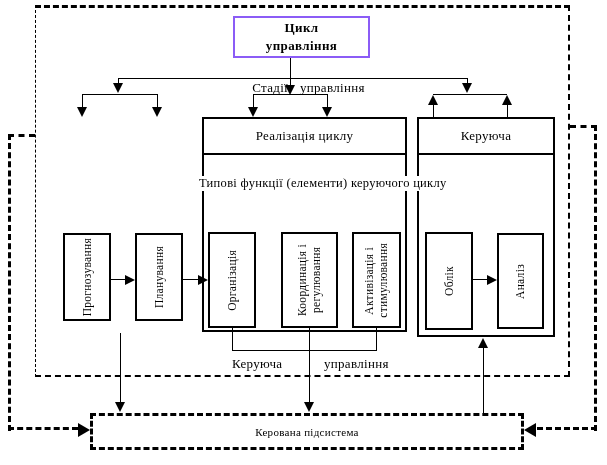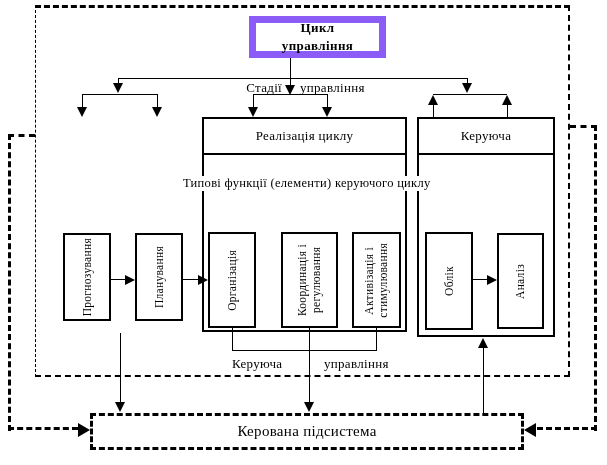--- a/index.html
+++ b/index.html
@@ -1,43 +1,43 @@
 <!DOCTYPE html>
 <html><head>
 <meta charset="utf-8">
 <style>
   html,body{margin:0;padding:0;background:#fff;}
   #stage{
     position:relative;width:607px;height:465px;background:#ffffff;
     font-family:"Liberation Serif","DejaVu Serif",serif;color:#000;overflow:hidden;
   }
-  .box{position:absolute;border:7px solid #8b5cf6;background:#fff;box-sizing:border-box;margin-left:16px;}
+  .box{position:absolute;border:2px solid #8b5cf6;background:#fff;box-sizing:border-box;}
   .hline{position:absolute;height:1px;background:#000;z-index:3;}
   .vline{position:absolute;width:1px;background:#000;z-index:3;}
   .arr{position:absolute;width:0;height:0;z-index:4;}
   .arr.down{border-left:5px solid transparent;border-right:5px solid transparent;border-top:10px solid #000;}
   .arr.up{border-left:5px solid transparent;border-right:5px solid transparent;border-bottom:10px solid #000;}
   .arr.right{border-top:5px solid transparent;border-bottom:5px solid transparent;border-left:10px solid #000;}
   .arr.left{border-top:5px solid transparent;border-bottom:5px solid transparent;border-right:10px solid #000;}
   .arr.big.right{border-top-width:7px;border-bottom-width:7px;border-left-width:12px;}
   .arr.big.left{border-top-width:7px;border-bottom-width:7px;border-right-width:12px;}
   .dashseg{position:absolute;box-sizing:border-box;z-index:2;}
   .lbl{position:absolute;font-size:13px;letter-spacing:0.3px;white-space:nowrap;z-index:5;}
   .prelines{white-space:pre-line;}
   .colbox{position:absolute;border:2px solid #000;background:#fff;box-sizing:border-box;z-index:1;}
   .colhdr{box-sizing:border-box;height:36px;border-bottom:2px solid #000;display:flex;align-items:center;justify-content:center;text-align:center;font-size:13px;line-height:1.22;letter-spacing:0.3px;padding:1px 2px;}
   .vbox{position:absolute;border:2px solid #000;background:#fff;box-sizing:border-box;display:flex;align-items:center;justify-content:center;z-index:2;}
   .vtext{writing-mode:vertical-rl;transform:rotate(180deg);font-size:11.5px;line-height:1.25;letter-spacing:0.3px;text-align:center;white-space:pre-line;}
   #outer-rect{position:absolute;left:35px;top:5px;width:535px;height:372px;box-sizing:border-box;
     border-style:dashed;border-color:#000;border-top-width:3px;border-right-width:2px;border-bottom-width:2px;border-left-width:1px;z-index:0;}
   #title-box{left:233px;top:16px;width:137px;height:42px;display:flex;align-items:center;justify-content:center;
     text-align:center;font-weight:bold;font-size:13px;line-height:1.35;letter-spacing:0.4px;z-index:2;}
-  #functions-caption{left:180px;top:176px;background:#fff;padding:0 3px;font-size:12.5px;z-index:6;}
+  #functions-caption{left:196px;top:176px;background:#fff;padding:0 3px;font-size:12.5px;z-index:6;}
   #managed-box{position:absolute;left:90px;top:413px;width:434px;height:37px;box-sizing:border-box;border:3px dashed #000;
-    display:flex;align-items:center;justify-content:center;font-size:15px;letter-spacing:0.3px;background:#fff;z-index:1;}
+    display:flex;align-items:center;justify-content:center;font-size:11px;letter-spacing:0.3px;background:#fff;z-index:1;}
 </style>
 </head>
 <body>
 
 <div id="stage">
 
   <div id="outer-rect"></div>
 
   <div class="box prelines" id="title-box">Цикл
 управління</div>
@@ -64,21 +64,21 @@
   <div class="arr down" style="left:248px;top:107px;"></div>
   <div class="vline" style="left:327px;top:94px;height:14px;"></div>
   <div class="arr down" style="left:322px;top:107px;"></div>
 
   <div class="hline" style="left:433px;top:94px;width:74px;"></div>
   <div class="vline" style="left:433px;top:105px;height:12px;"></div>
   <div class="arr up" style="left:428px;top:95px;"></div>
   <div class="vline" style="left:507px;top:105px;height:12px;"></div>
   <div class="arr up" style="left:502px;top:95px;"></div>
 
-  <span class="lbl" style="left:230px;top:80px;width:52px;text-align:right;">Стадії</span>
+  <span class="lbl" style="left:236px;top:80px;width:52px;text-align:right;">Стадії</span>
   <span class="lbl" style="left:300px;top:80px;">управління</span>
 
   <div class="colbox" style="left:202px;top:117px;width:205px;height:215px;">
     <div class="colhdr">Реалізація циклу</div>
   </div>
   <div class="colbox" style="left:417px;top:117px;width:138px;height:220px;">
     <div class="colhdr">Керуюча</div>
   </div>
 
   <span class="lbl" id="functions-caption">Типові функції (елементи) керуючого циклу</span>

